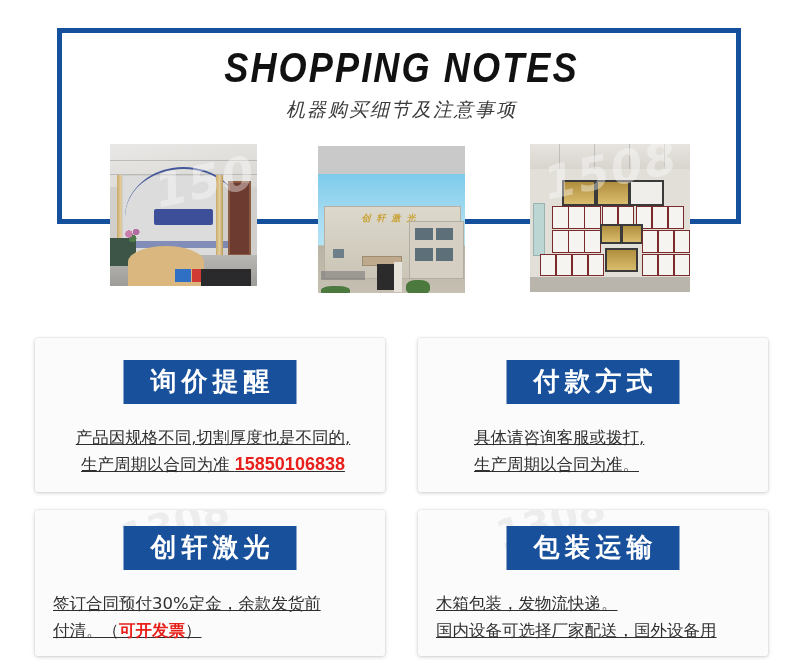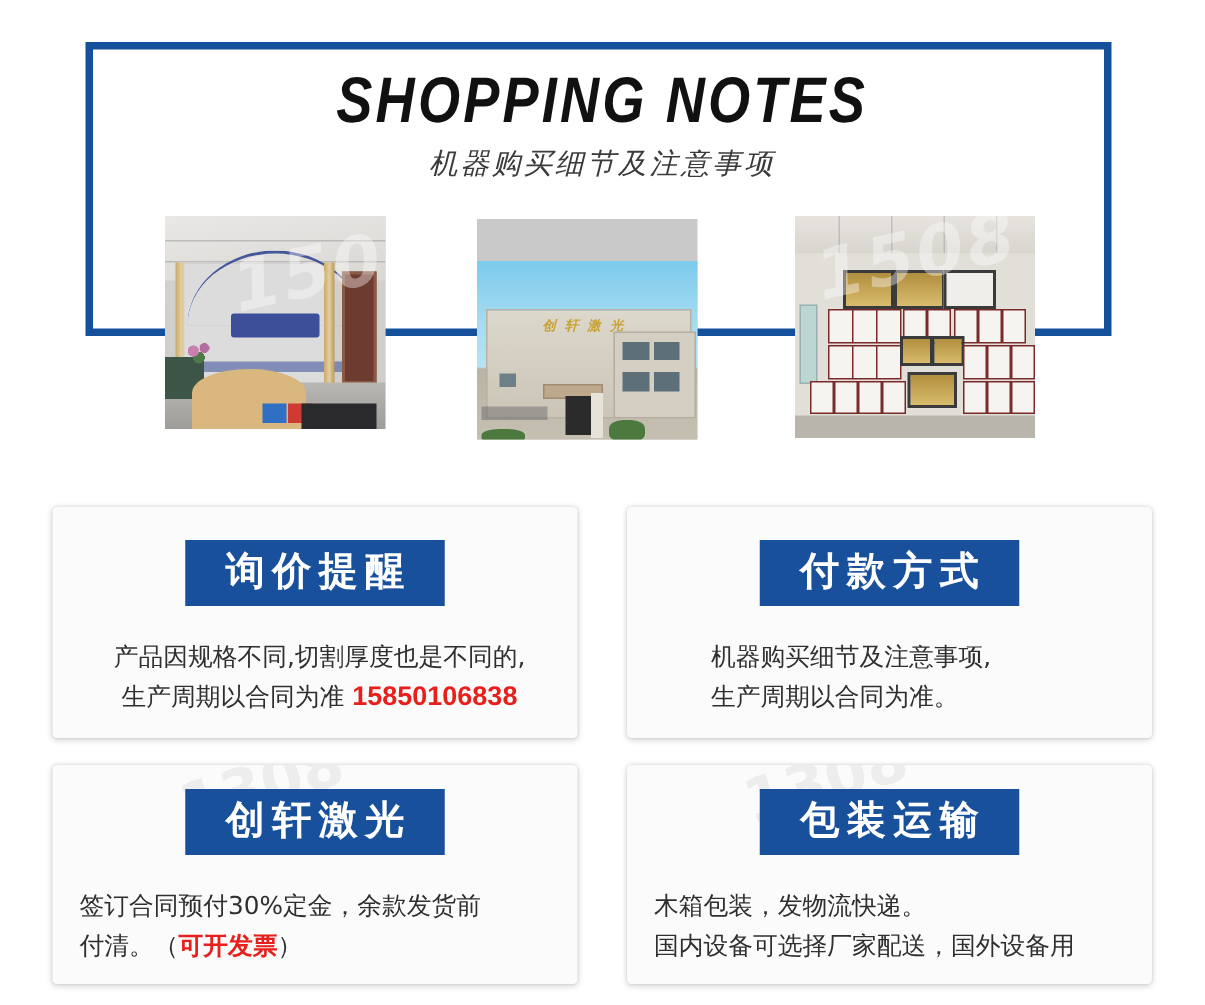--- a/index.html
+++ b/index.html
@@ -195,20 +195,21 @@
   #card-2 .badge,#card-3 .badge{top:16px;}
 
   .card-body{
     position:absolute;
     left:18px;right:12px;
     top:86px;
     font-size:16.5px;
     line-height:27px;
     color:#2f2f2f;
     font-family:"DejaVu Sans","Liberation Sans",sans-serif;
+    text-decoration:underline;
   }
   #card-1 .card-body{left:56px;right:40px;}
   #card-2 .card-body{top:80px;}
   #card-3 .card-body{top:80px;}
   .card-body .hl{color:#e8201b;font-weight:700;}
   .card-body .ph{color:#e8201b;font-weight:700;font-size:18px;letter-spacing:0px;
     font-family:"Liberation Sans","DejaVu Sans",sans-serif;}
 </style>
 </head>
 <body>
@@ -326,21 +327,21 @@
       <div>
         <span>生产周期以合同为准 </span><span class="ph">15850106838</span>
       </div>
     </div>
   </div>
 
   <div class="card" id="card-1">
     <div class="badge">付款方式</div>
     <div class="card-body">
       <div>
-        <span>机器购买细节及注意事项,</span>
+        <span>具体请咨询客服或拨打,</span>
       </div>
       <div>
         <span>生产周期以合同为准。</span>
       </div>
     </div>
   </div>
 
   <div class="card" id="card-2">
     <div class="card-wm">
       <span style="left:24%;top:-6%;">1308</span>

